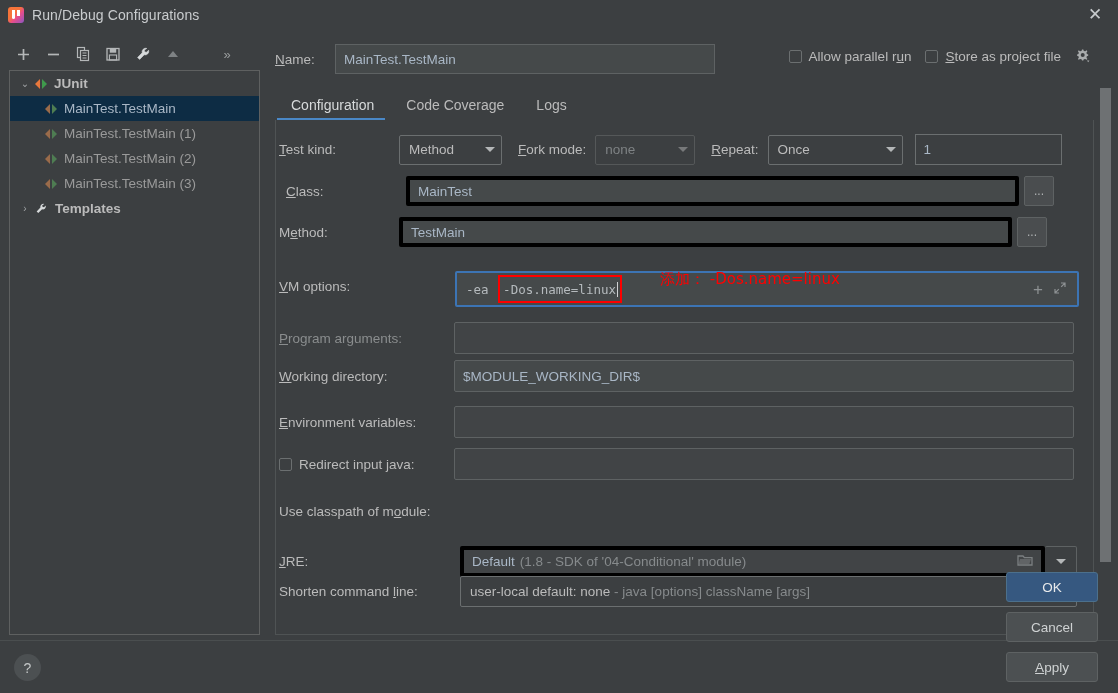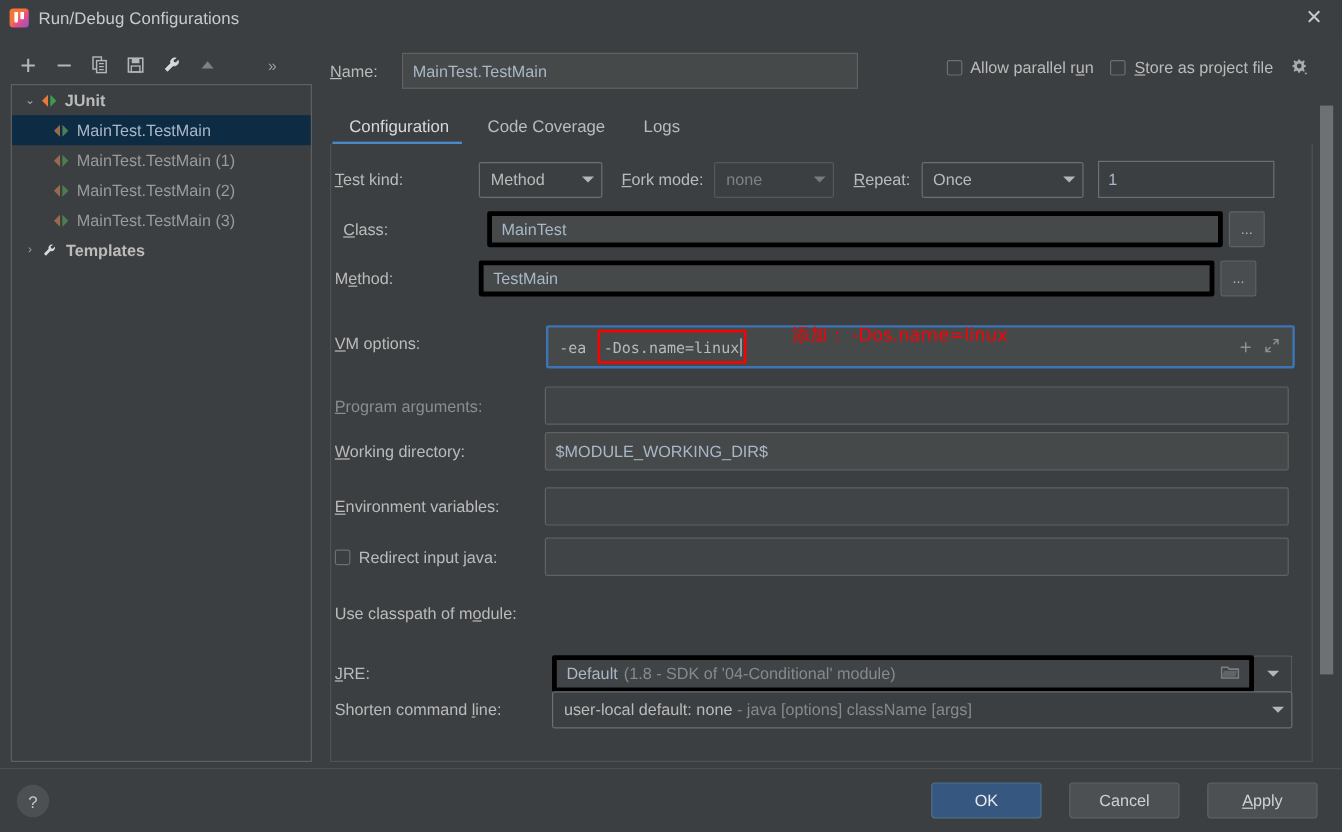--- a/index.html
+++ b/index.html
@@ -165,21 +165,21 @@
   .mod-ico { width:15px; height:14px; flex:none; margin-right:6px; }
 
   .jre-gray { color:#868a8c; }
 
   
   .help-btn {
     position:absolute; left:14px; bottom:12px; width:27px; height:27px;
     border-radius:50%; background:#4c5052; color:#c4c7c8; display:flex;
     align-items:center; justify-content:center; font-size:14px; cursor:pointer;
   }
-  .btnbar { position:absolute; right:20px; bottom:11px; display:flex; gap:23px; }
+  .btnbar { position:absolute; right:20px; bottom:11px; display:flex; gap:10px;flex-direction:column; }
   .btn {
     height:30px; min-width:92px; padding:0 14px; border-radius:3px;
     display:flex; align-items:center; justify-content:center;
     font-size:13.5px; cursor:pointer; border:1px solid #5e6263; background:#4c5052; color:#cfd2d3;
   }
   .btn.primary { background:#365880; border-color:#4c708c; color:#e8eaeb; }
   .sep-line { position:absolute; left:0; bottom:52px; width:1118px; height:1px; background:#4a4e4f; }
 </style>
 </head>
 <body>

